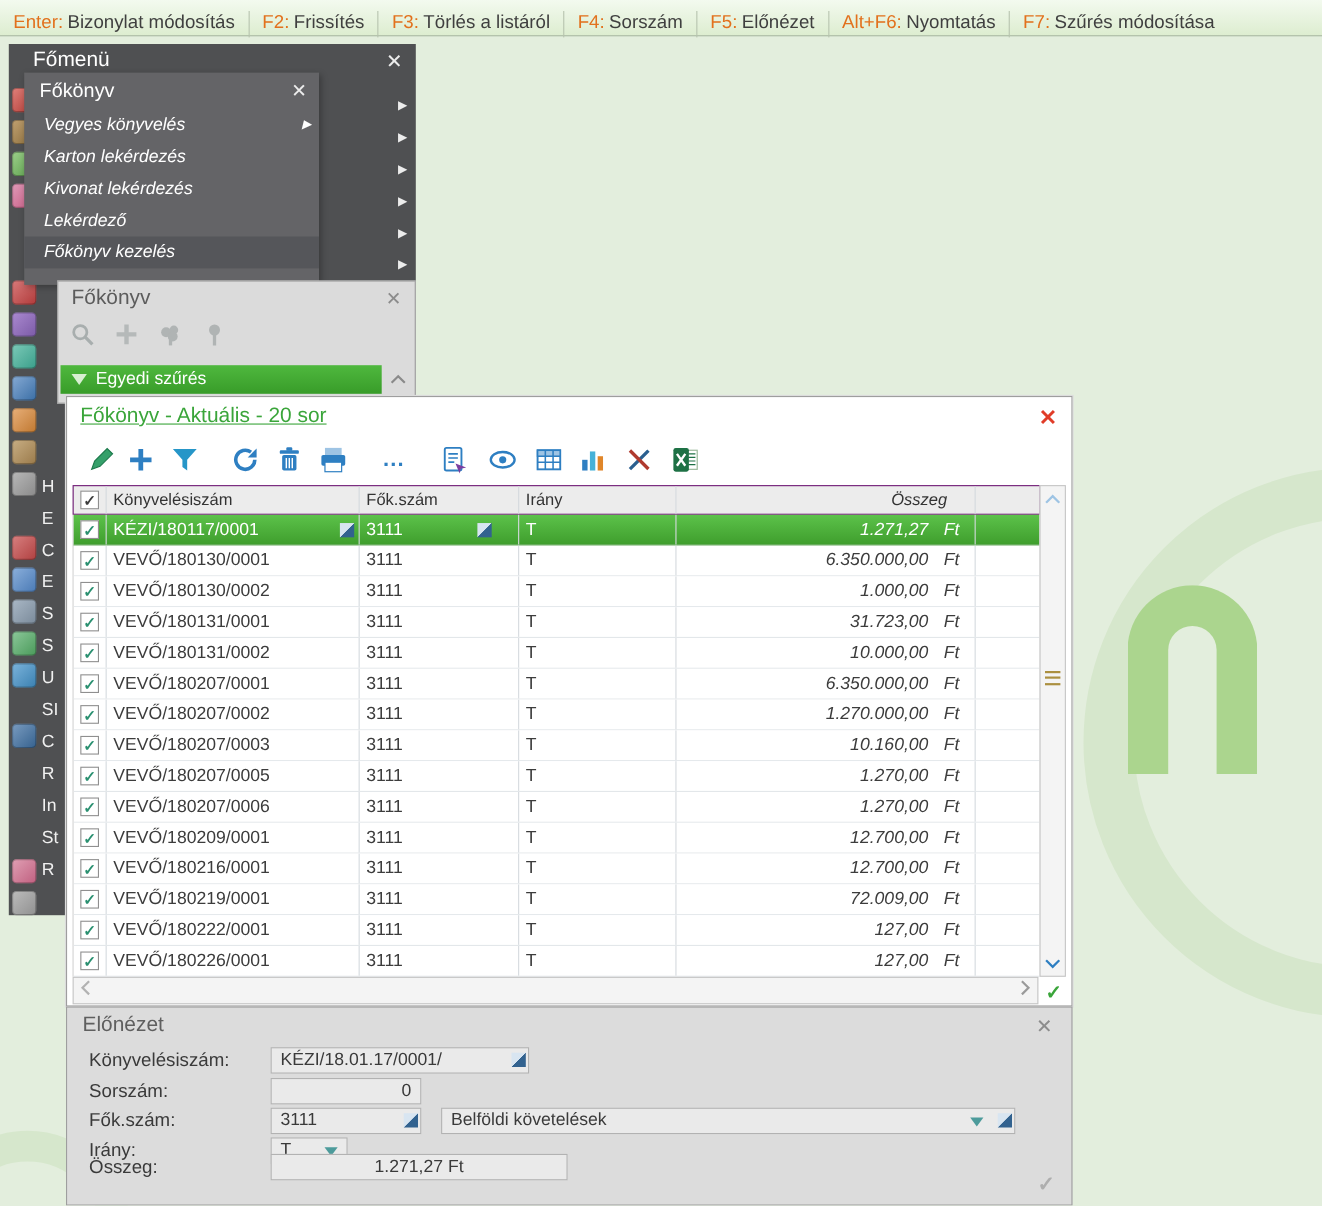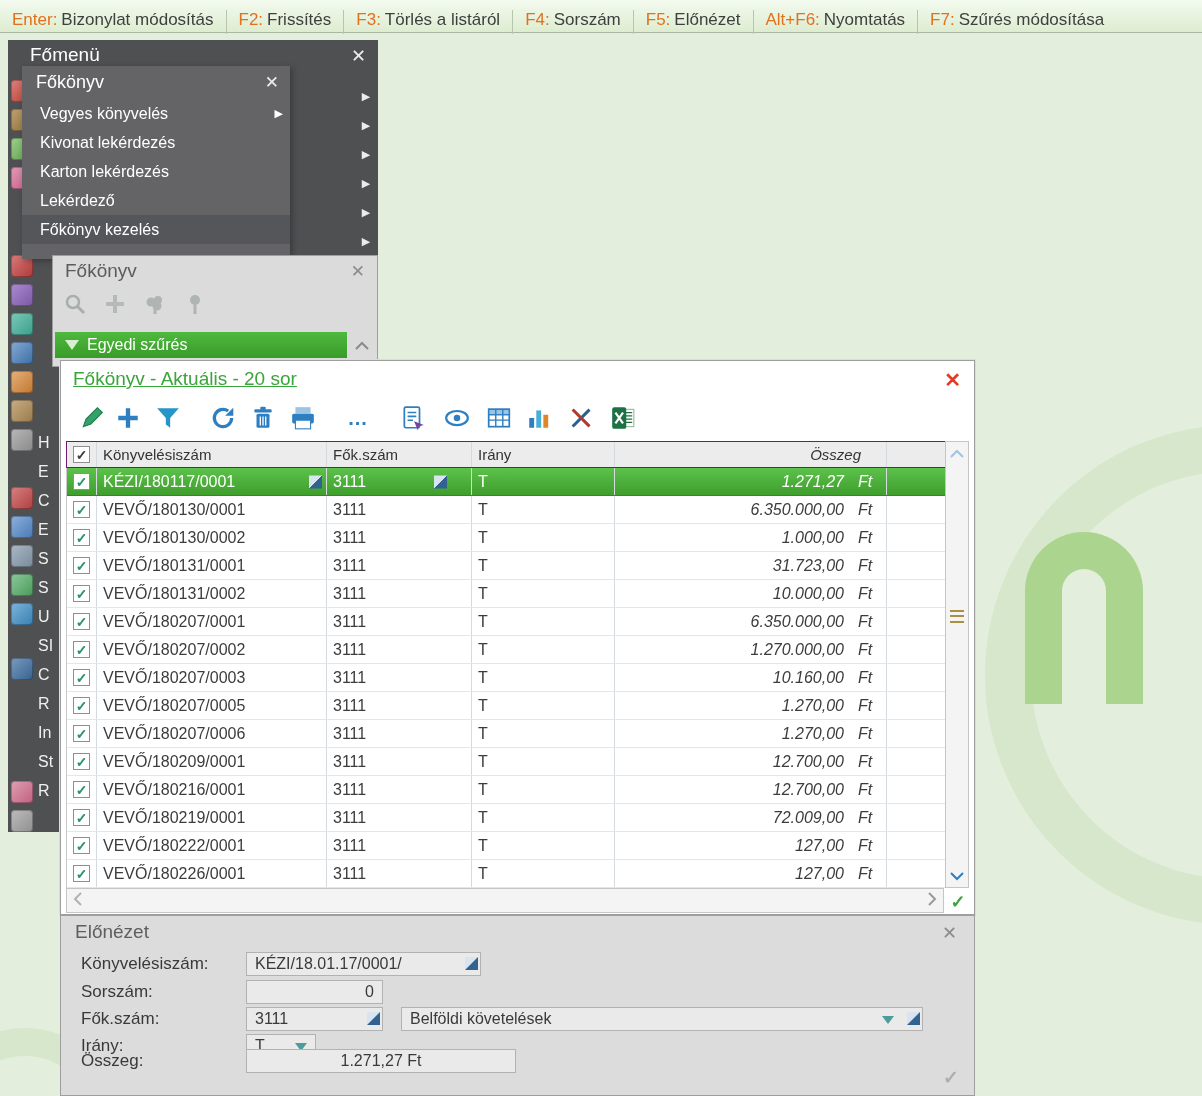--- a/index.html
+++ b/index.html
@@ -26,21 +26,21 @@
   .app-icon{position:absolute;left:3px;width:22px;height:22px;border-radius:4px;cursor:pointer;box-shadow:inset 0 0 0 1px rgba(0,0,0,.25);}
   .menu-arrows{position:absolute;right:4px;top:42px;width:16px;}
   .menu-arrows span{display:block;height:29px;line-height:29px;color:#ececec;font-size:11px;text-align:center;cursor:pointer;}
   .fragments{position:absolute;left:30px;top:388px;color:#f0f0f0;font-size:16px;}
   .fragments span{display:block;height:29px;line-height:29px;}
 
   
   .win-submenu{position:absolute;left:22px;top:66px;width:268px;height:193px;background:#646467;z-index:20;box-shadow:2px 2px 6px rgba(0,0,0,.3);overflow:hidden;}
   .sm-title{color:#fff;font-size:18px;padding:6px 0 6px 14px;}
   .sm-close{top:8px;right:11px;font-size:17px;}
-  .sm-item{height:29px;line-height:29px;color:#fff;font-size:16px;padding-left:18px;position:relative;cursor:pointer;}
+  .sm-item{height:29px;line-height:29px;color:#fff;font-size:16px;padding-left:18px;position:relative;cursor:pointer;font-style:italic;}
   .sm-item.highlighted{background:#55565a;}
   .sm-item .arr{position:absolute;right:7px;top:0;font-size:11px;}
 
   
   .win-filter{position:absolute;left:52px;top:255px;width:326px;height:112px;background:#dbdbdb;border:1px solid #9f9f9f;z-index:30;}
   .fp-title{color:#5c5c5c;font-size:19px;padding:4px 0 0 12px;}
   .fp-close{top:7px;right:12px;color:#8c8c8c;font-size:17px;}
   .fp-icons{position:absolute;left:8px;top:34px;display:flex;gap:12px;}
   .fico{width:28px;height:28px;display:flex;align-items:center;justify-content:center;cursor:pointer;}
   .fp-bar{position:absolute;left:2px;top:76px;width:292px;height:26px;background:linear-gradient(#4fb83e,#389c29);display:flex;align-items:center;color:#fff;font-size:16px;cursor:pointer;}
@@ -197,26 +197,26 @@
   <div class="sm-title">Főkönyv</div>
   <span class="x-btn sm-close">✕</span>
   <div>
 
       <div class="sm-item">
         <span>Vegyes könyvelés</span>
         <span class="arr">▶</span>
       </div>
 
       <div class="sm-item">
-        <span>Kivonat lekérdezés</span>
+        <span>Karton lekérdezés</span>
         <span class="arr"></span>
       </div>
 
       <div class="sm-item">
-        <span>Karton lekérdezés</span>
+        <span>Kivonat lekérdezés</span>
         <span class="arr"></span>
       </div>
 
       <div class="sm-item">
         <span>Lekérdező</span>
         <span class="arr"></span>
       </div>
 
       <div class="sm-item highlighted">
         <span>Főkönyv kezelés</span>

